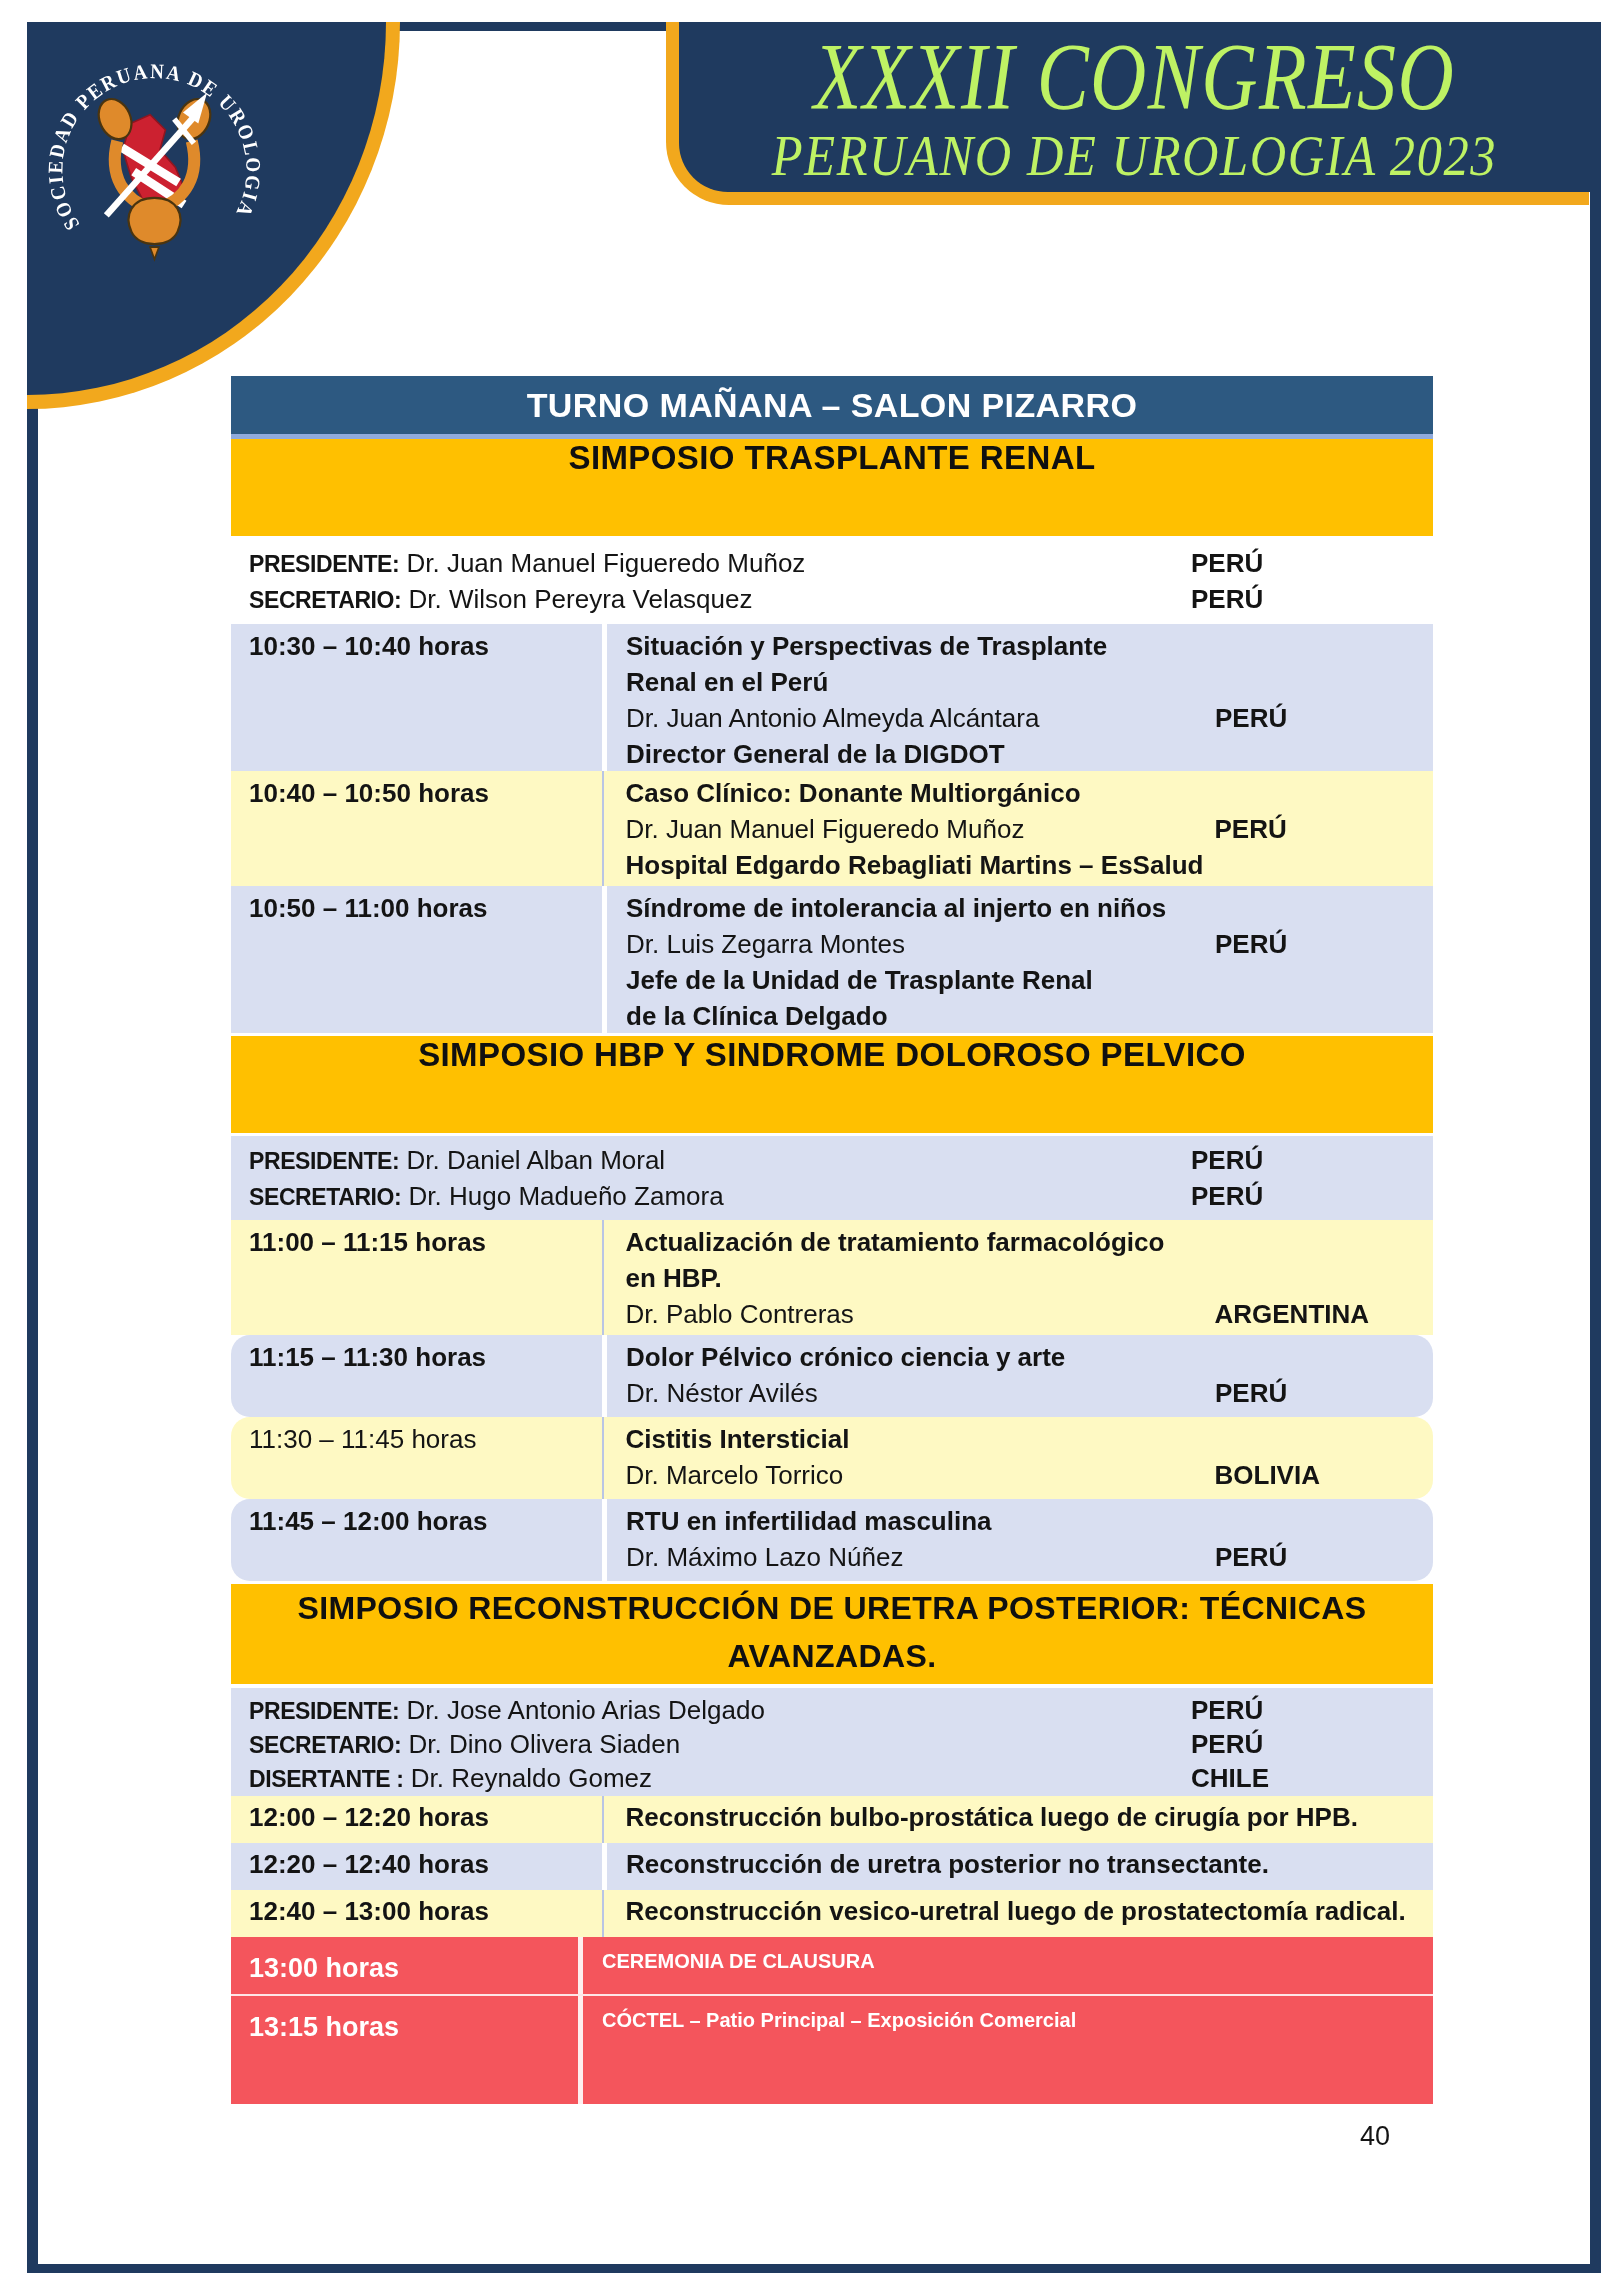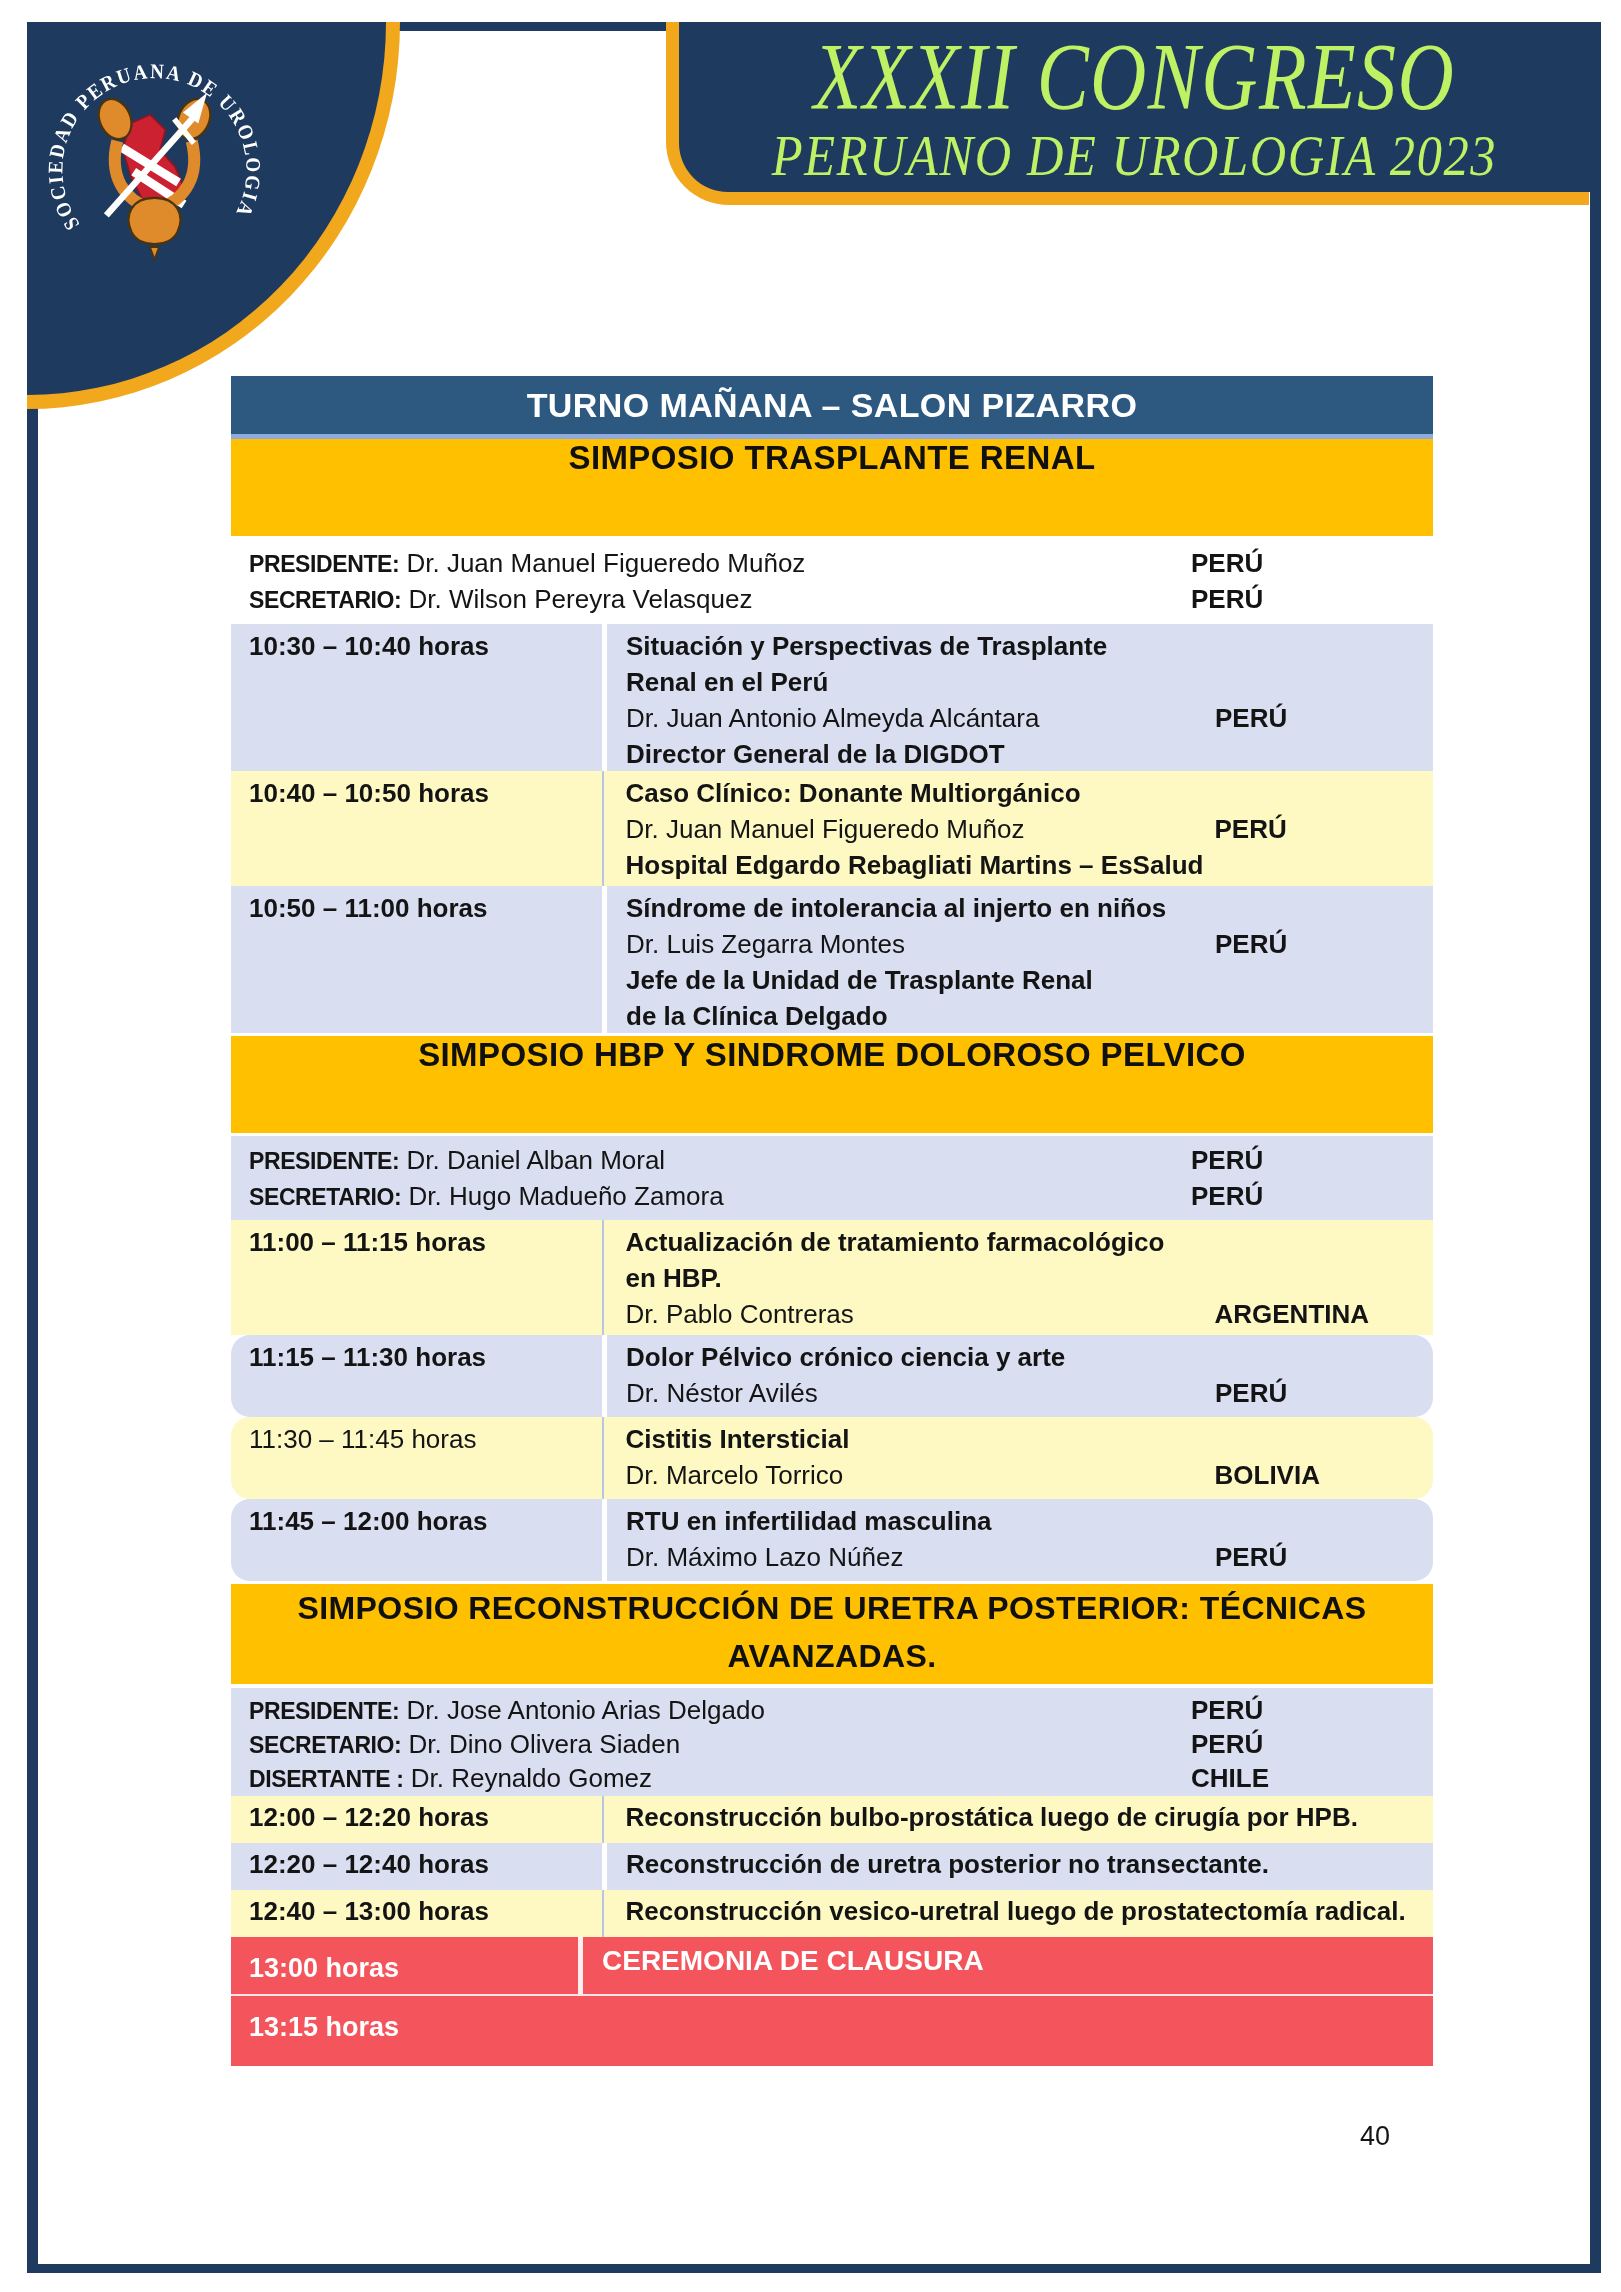--- a/index.html
+++ b/index.html
@@ -51,23 +51,23 @@
   .tcell{flex:0 0 347px;width:347px;padding:3.6px 0 0 18px;font-size:26px;line-height:36px;font-weight:bold;}
   .tcell.reg{font-weight:normal;}
   .ccell{flex:1;border-left:5.4px solid #fff;padding:3.6px 0 0 19px;font-size:26px;line-height:36px;position:relative;}
   .trow.white>.ccell{border-left:2.7px solid var(--lineblue);padding-left:21.5px;}
   .cl{position:relative;white-space:nowrap;}
   .cl .b{font-weight:bold;}
   .cl .country{position:absolute;left:589px;font-weight:bold;}
 
   .redrow{display:flex;background:var(--red);color:#fff;}
   .redrow .tcell{font-weight:bold;padding-top:14px;line-height:34px;font-size:27px;}
-  .redrow .ccell{border-left:5.4px solid rgba(255,255,255,.9);padding:7.2px 0 0 19px;line-height:34px;font-size:28px;font-weight:bold;}
+  .redrow .ccell{border-left:5.4px solid rgba(255,255,255,.9);padding:7.2px 0 0 19px;line-height:34px;font-size:20px;font-weight:bold;}
   .redrow.first{height:59px;border-bottom:2.7px solid rgba(255,255,255,.85);}
-  .redrow.second{height:70px;flex-direction:column;}
+  .redrow.second{height:108px;}
 
   .pagenum{position:absolute;left:1339px;top:2121px;width:72px;text-align:center;font-size:27px;}
 </style>
 </head>
 <body>
 
 <div class="page">
 
   <div class="frame" id="frame-top"></div>
   <div class="frame" id="frame-left"></div>

